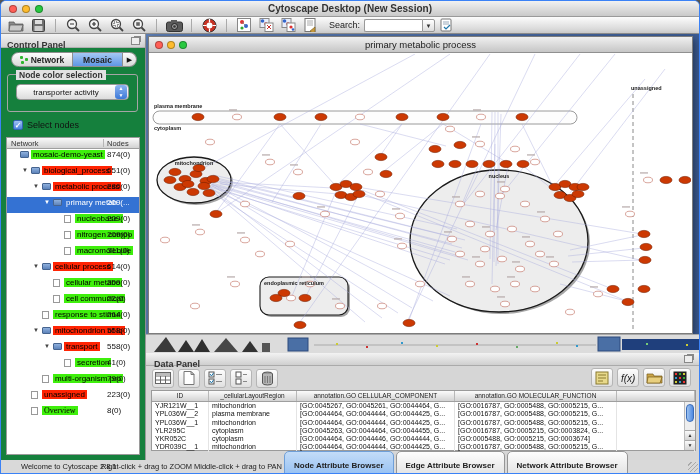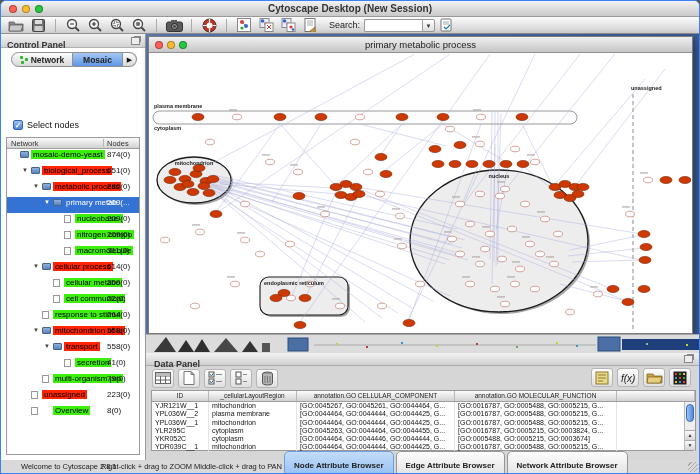--- a/index.html
+++ b/index.html
@@ -20,21 +20,21 @@
     display:flex;align-items:center;padding:0 4px;}
   .tbtn{width:18px;height:15px;display:flex;align-items:center;justify-content:center;margin:0 2px;}
   .tsep{width:1px;height:13px;background:#aaa;margin:0 6px;}
   #search-label{font-size:9px;color:#222;margin:0 4px 0 8px;}
   #search-box{display:flex;align-items:center;height:13px;}
   #search-input{width:58px;height:13px;border:1px solid #999;border-right:none;
     border-radius:2px 0 0 2px;font-size:8px;padding:0 2px;background:#fff;}
   #search-drop{width:13px;height:13px;border:1px solid #999;border-radius:0 2px 2px 0;
     background:linear-gradient(#fff,#ddd);font-size:6px;color:#333;text-align:center;line-height:12px;}
   
-  #left-col{position:absolute;left:0;top:33px;width:145px;bottom:13px;background:#ffffff;
+  #left-col{position:absolute;left:0;top:33px;width:145px;bottom:13px;background:#15803d;
     border-right:1px solid #9a9a9a;}
   #right-col{position:absolute;left:145px;top:33px;right:0;bottom:13px;}
   
   #cp-header{position:absolute;left:0;top:0;right:0;height:14px;
     background:linear-gradient(#f3f3f3,#d2d2d2);border-bottom:1px solid #b0b0b0;}
   #cp-title{font-size:9px;font-weight:bold;color:#333;padding:2px 0 0 6px;display:inline-block;}
   #cp-float{position:absolute;right:5px;top:3px;width:9px;height:8px;border:1px solid #888;
     background:#eee;box-shadow:2px -2px 0 -1px #888;}
   #cp-tabs{position:absolute;left:10px;top:18px;display:flex;align-items:center;}
   .seg{height:15px;font-size:8.5px;font-weight:bold;color:#222;display:flex;align-items:center;
@@ -277,20 +277,27 @@
           </span>
         <span>Network</span>
       </div>
       <div class="seg" id="seg-mosaic">
         <span>Mosaic</span>
       </div>
       <div id="seg-arrow">
         <span>▶</span>
       </div>
     </div>
+    <div id="nodecolor-group">
+      <span id="nodecolor-legend">Node color selection</span>
+      <div id="color-combo">
+        <span id="color-combo-label">transporter activity</span>
+        <span id="combo-stepper">▲<br>▼</span>
+      </div>
+    </div>
     <div id="select-nodes-row">
       <span id="select-nodes-check">✓</span>
       <span id="select-nodes-label">Select nodes</span>
     </div>
     <div id="tree-box">
       <div id="tree-header">
         <span id="th-network">Network</span>
         <span id="th-div"></span>
         <span id="th-nodes">Nodes</span>
       </div>
@@ -376,21 +383,21 @@
             <span class="tlabel chip-green" style="left: 46px;">multi-organism pro</span>
             <span class="tcount">79(0)</span>
           </div>
           <div class="trow">
             <span class="ticon tfile" style="left: 24px;"></span>
             <span class="tlabel chip-red" style="left: 35px;">unassigned</span>
             <span class="tcount">223(0)</span>
           </div>
           <div class="trow">
             <span class="ticon tfile" style="left: 24px;"></span>
-            <span class="tlabel chip-green" style="left: 46px;">Overview</span>
+            <span class="tlabel chip-green" style="left: 35px; font-family: Liberation Serif, serif;">Overview</span>
             <span class="tcount">8(0)</span>
           </div>
         </div>
     </div>
   </div>
 
   <div id="right-col">
     <div id="desktop">
       <div id="net-window">
         <div id="net-titlebar">

